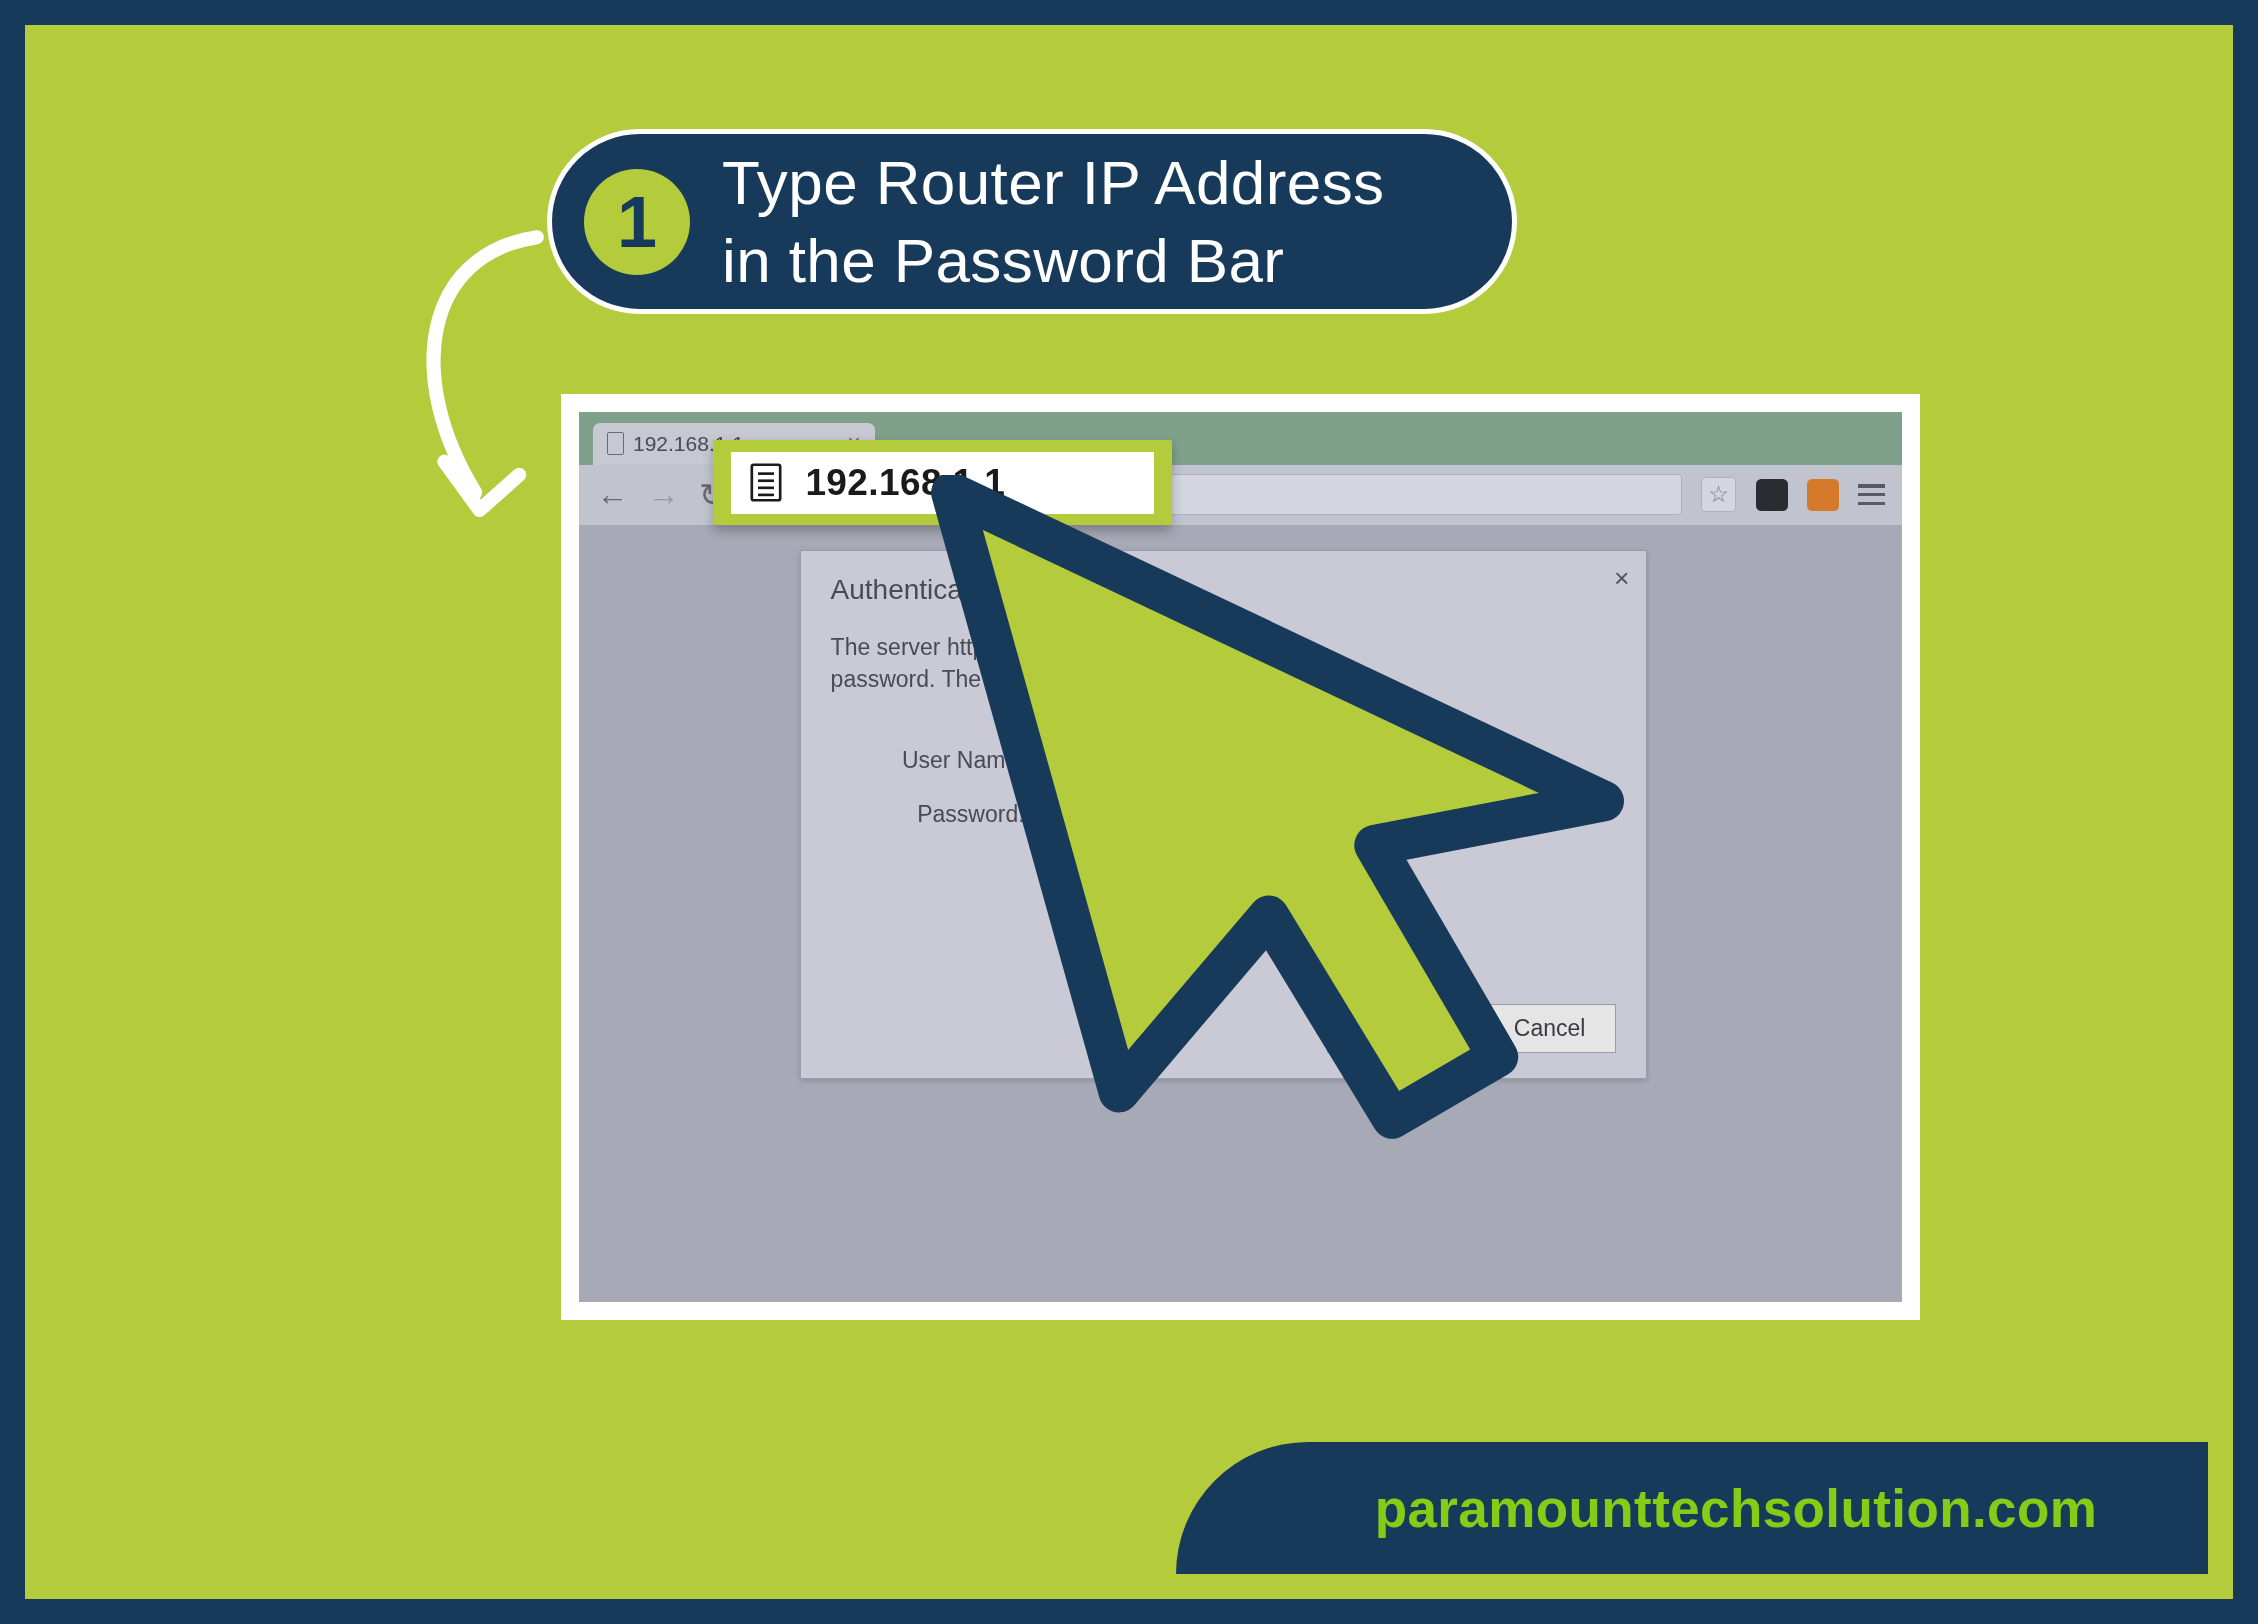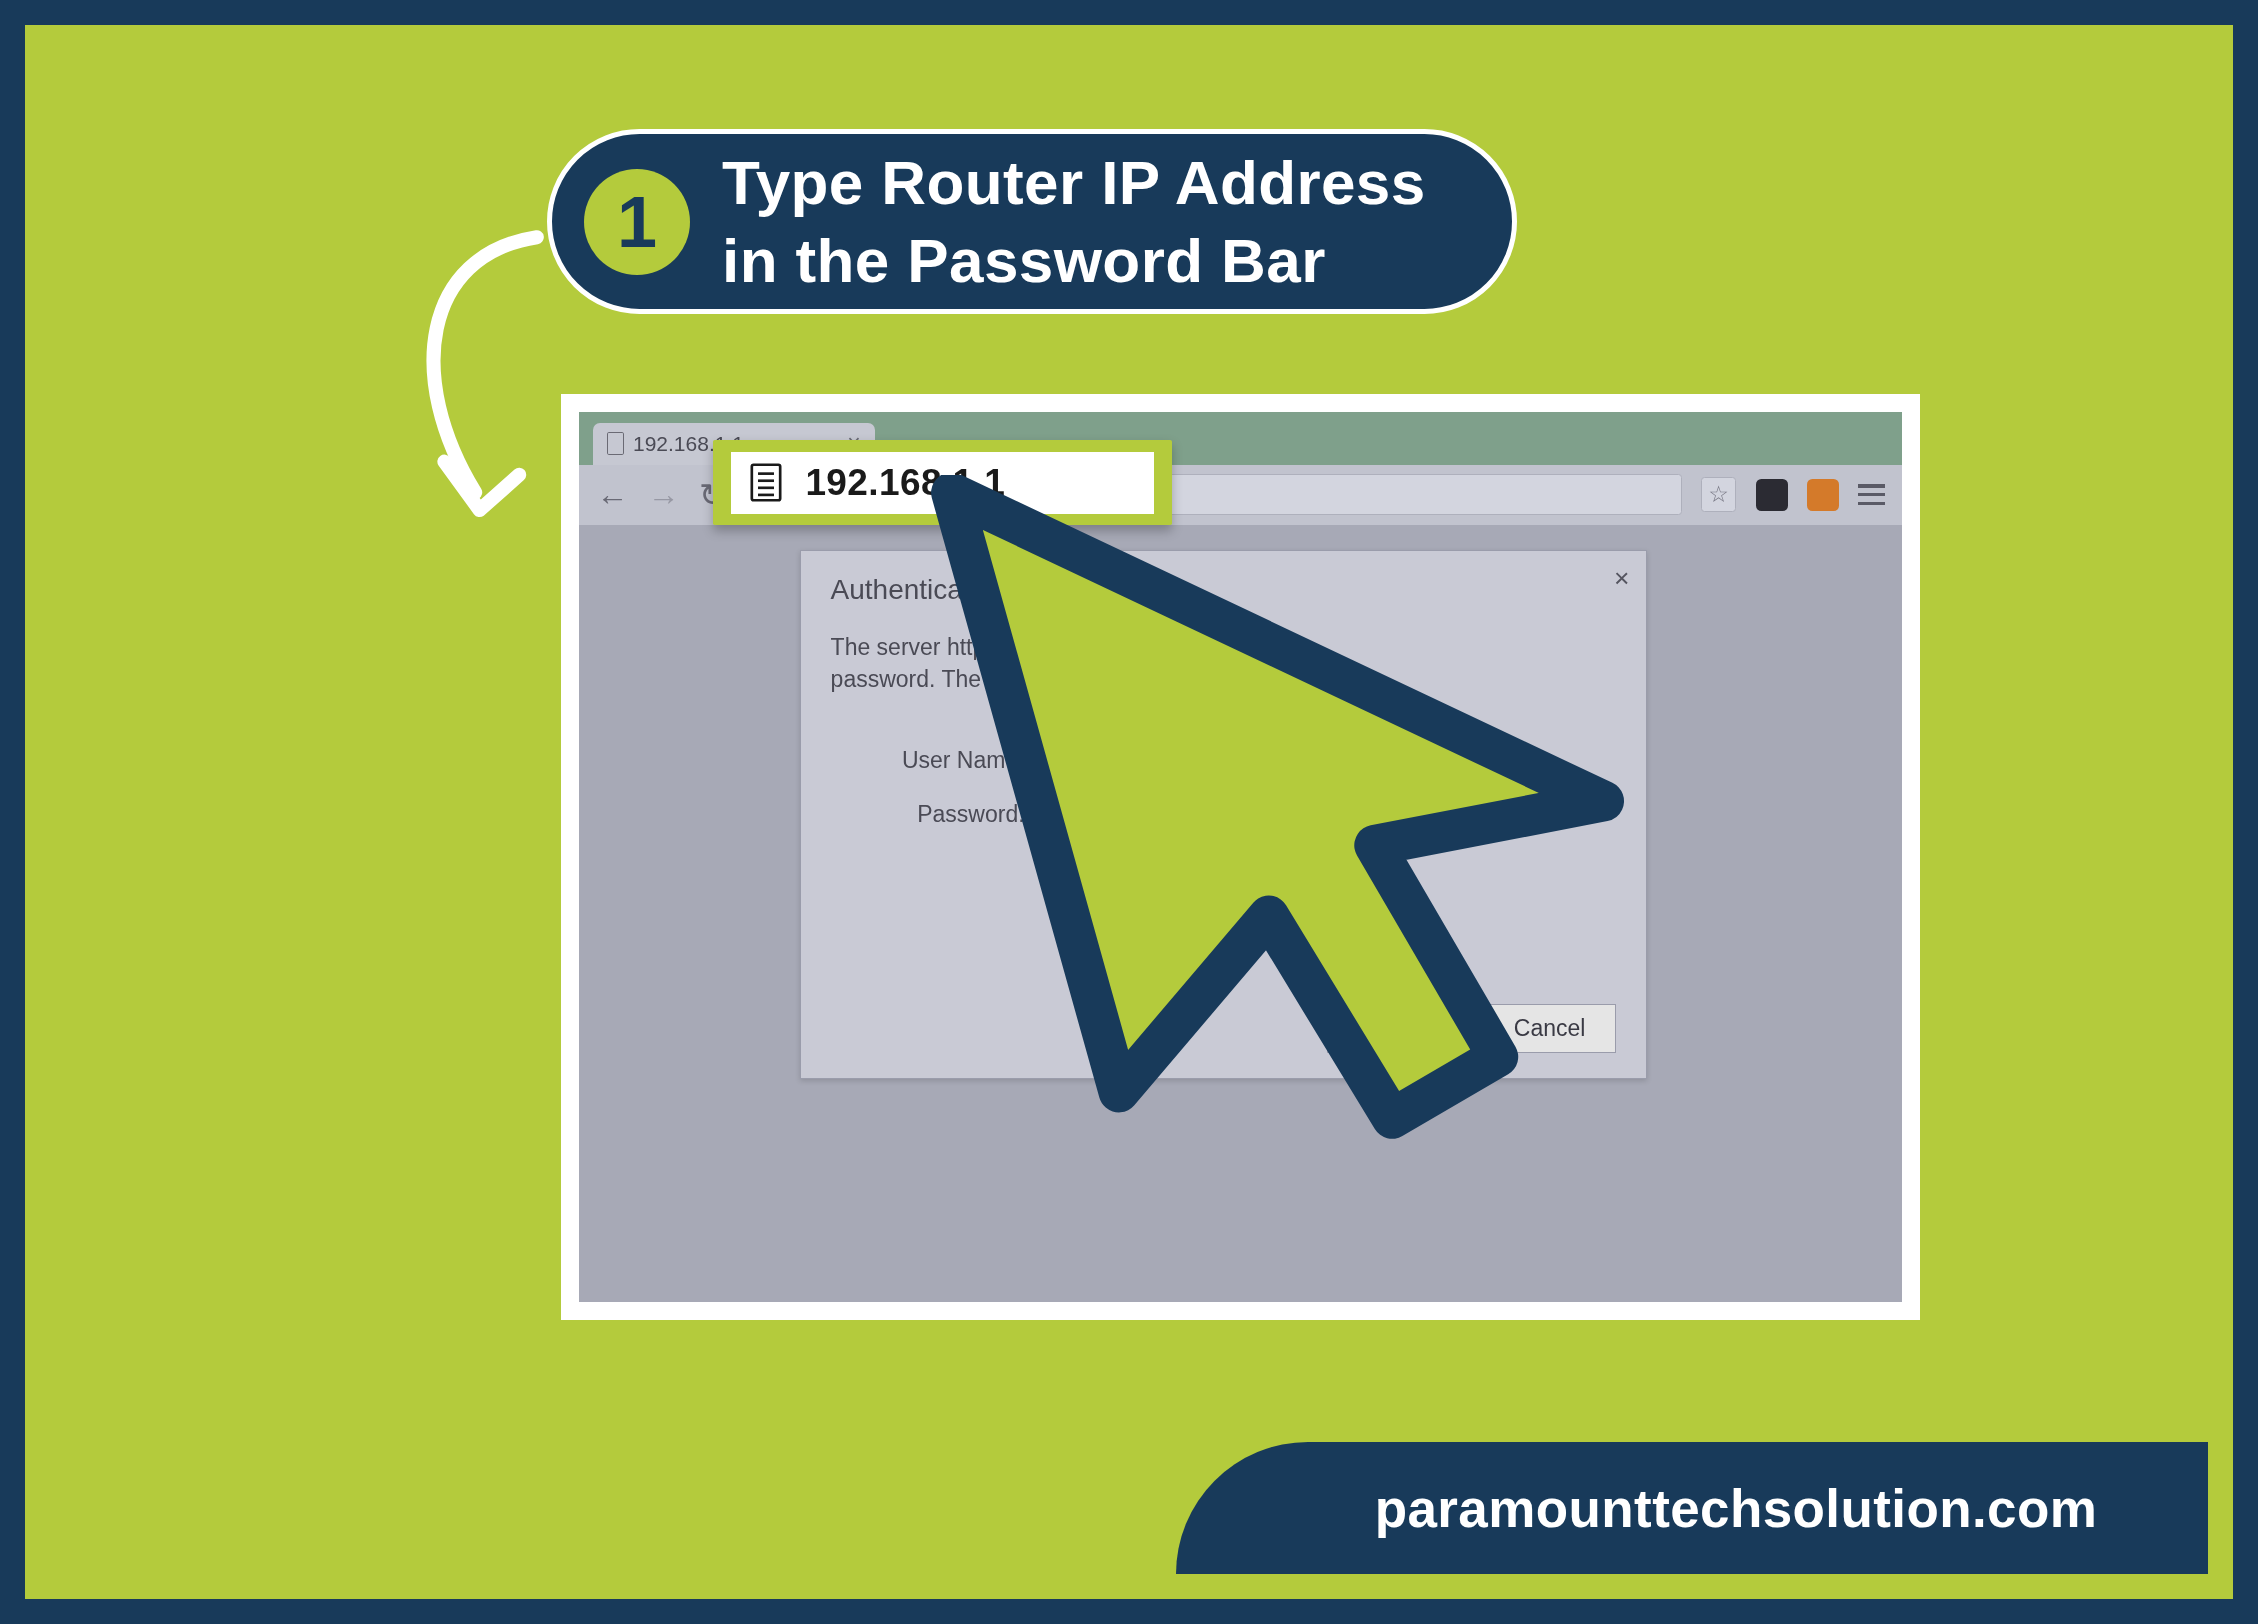--- a/index.html
+++ b/index.html
@@ -39,21 +39,21 @@
     border-radius: 53px;
     background: #b4cb3c;
     color: #183a5a;
     display: flex; align-items: center; justify-content: center;
     font-size: 72px; font-weight: 900;
     flex-shrink: 0;
   }
   .step-text {
     color: #ffffff;
     font-size: 62px;
-    font-weight: 700;
+    font-weight: 400;
     line-height: 1.25;
     letter-spacing: 0.4px;
   }
   
   .curved-arrow {
     position: absolute;
     left: 371px; top: 203px;
     width: 176px; height: 300px;
     pointer-events: none;
   }
@@ -193,21 +193,21 @@
   .footer-badge {
     position: absolute;
     right: 25px; bottom: 25px;
     width: 1032px; height: 132px;
     background: #183a5a;
     border-top-left-radius: 141px;
     display: flex; align-items: center; justify-content: center;
     padding-left: 88px;
   }
   .footer-text {
-    color: #ffffff; font-size: 53px; font-weight: 700;
+    color: #84cc16; font-size: 53px; font-weight: 700;
     letter-spacing: 0.4px;
   }
 </style>
 </head>
 <body>
 
 <div class="stage" style="transform: scale(1);">
   <div class="outer-frame">
 
     <div class="step-pill">

